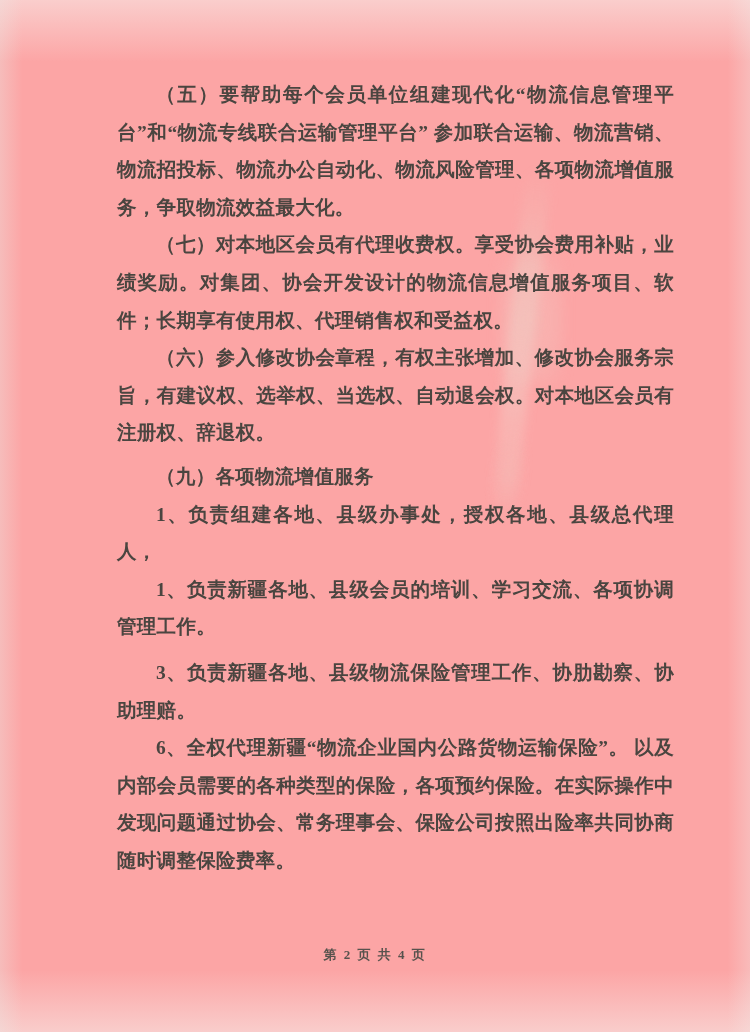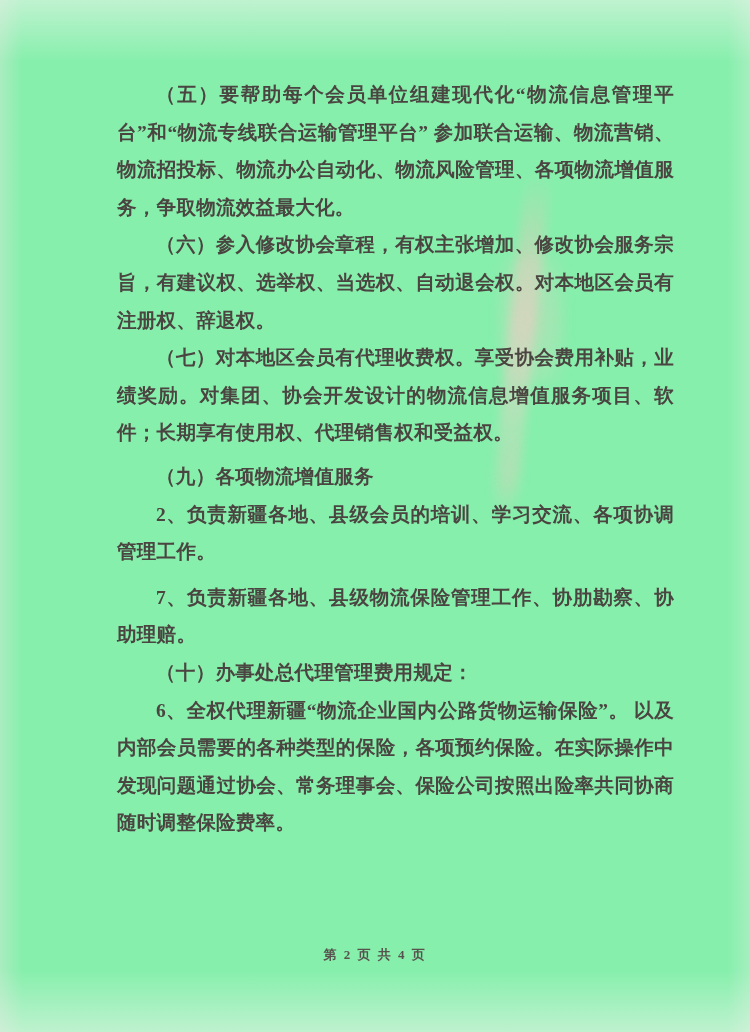--- a/index.html
+++ b/index.html
@@ -4,21 +4,21 @@
 <style>
   html, body {
     margin: 0;
     padding: 0;
     background: #ffffff;
   }
   .page {
     position: relative;
     width: 750px;
     height: 1032px;
-    background: #86efac;
+    background: #fca5a5;
     overflow: hidden;
     font-family: "Liberation Serif", "DejaVu Serif", serif;
   }
   
   .page::before {
     content: "";
     position: absolute;
     inset: 0;
     background:
       linear-gradient(90deg, rgba(235,232,228,0.35) 0%, rgba(255,255,255,0) 3%, rgba(255,255,255,0) 97%, rgba(240,238,235,0.3) 100%),
@@ -103,24 +103,24 @@
 <body>
 
 <div class="page">
 
   <div class="stain-streak"></div>
   <div class="stain-blob"></div>
   <div class="stain-tip"></div>
 
   <div class="document-body">
       <p>（五）要帮助每个会员单位组建现代化“物流信息管理平台”和“物流专线联合运输管理平台” 参加联合运输、物流营销、物流招投标、物流办公自动化、物流风险管理、各项物流增值服务，争取物流效益最大化。</p>
+      <p>（七）对本地区会员有代理收费权。享受协会费用补贴，业绩奖励。对集团、协会开发设计的物流信息增值服务项目、软件；长期享有使用权、代理销售权和受益权。</p>
       <p>（六）参入修改协会章程，有权主张增加、修改协会服务宗旨，有建议权、选举权、当选权、自动退会权。对本地区会员有注册权、辞退权。</p>
-      <p>（七）对本地区会员有代理收费权。享受协会费用补贴，业绩奖励。对集团、协会开发设计的物流信息增值服务项目、软件；长期享有使用权、代理销售权和受益权。</p>
       <p class="gap-sm">（九）各项物流增值服务</p>
-      <p>2、负责新疆各地、县级会员的培训、学习交流、各项协调管理工作。</p>
-      <p class="gap-md">7、负责新疆各地、县级物流保险管理工作、协肋勘察、协助理赔。</p>
-      <p>（十）办事处总代理管理费用规定：</p>
+      <p>1、负责组建各地、县级办事处，授权各地、县级总代理人，</p>
+      <p>1、负责新疆各地、县级会员的培训、学习交流、各项协调管理工作。</p>
+      <p class="gap-md">3、负责新疆各地、县级物流保险管理工作、协肋勘察、协助理赔。</p>
       <p>6、全权代理新疆“物流企业国内公路货物运输保险”。 以及内部会员需要的各种类型的保险，各项预约保险。在实际操作中发现问题通过协会、常务理事会、保险公司按照出险率共同协商随时调整保险费率。</p>
     </div>
 
   <div class="page-footer">第 2 页 共 4 页</div>
 
 </div>
 
 </body></html>

